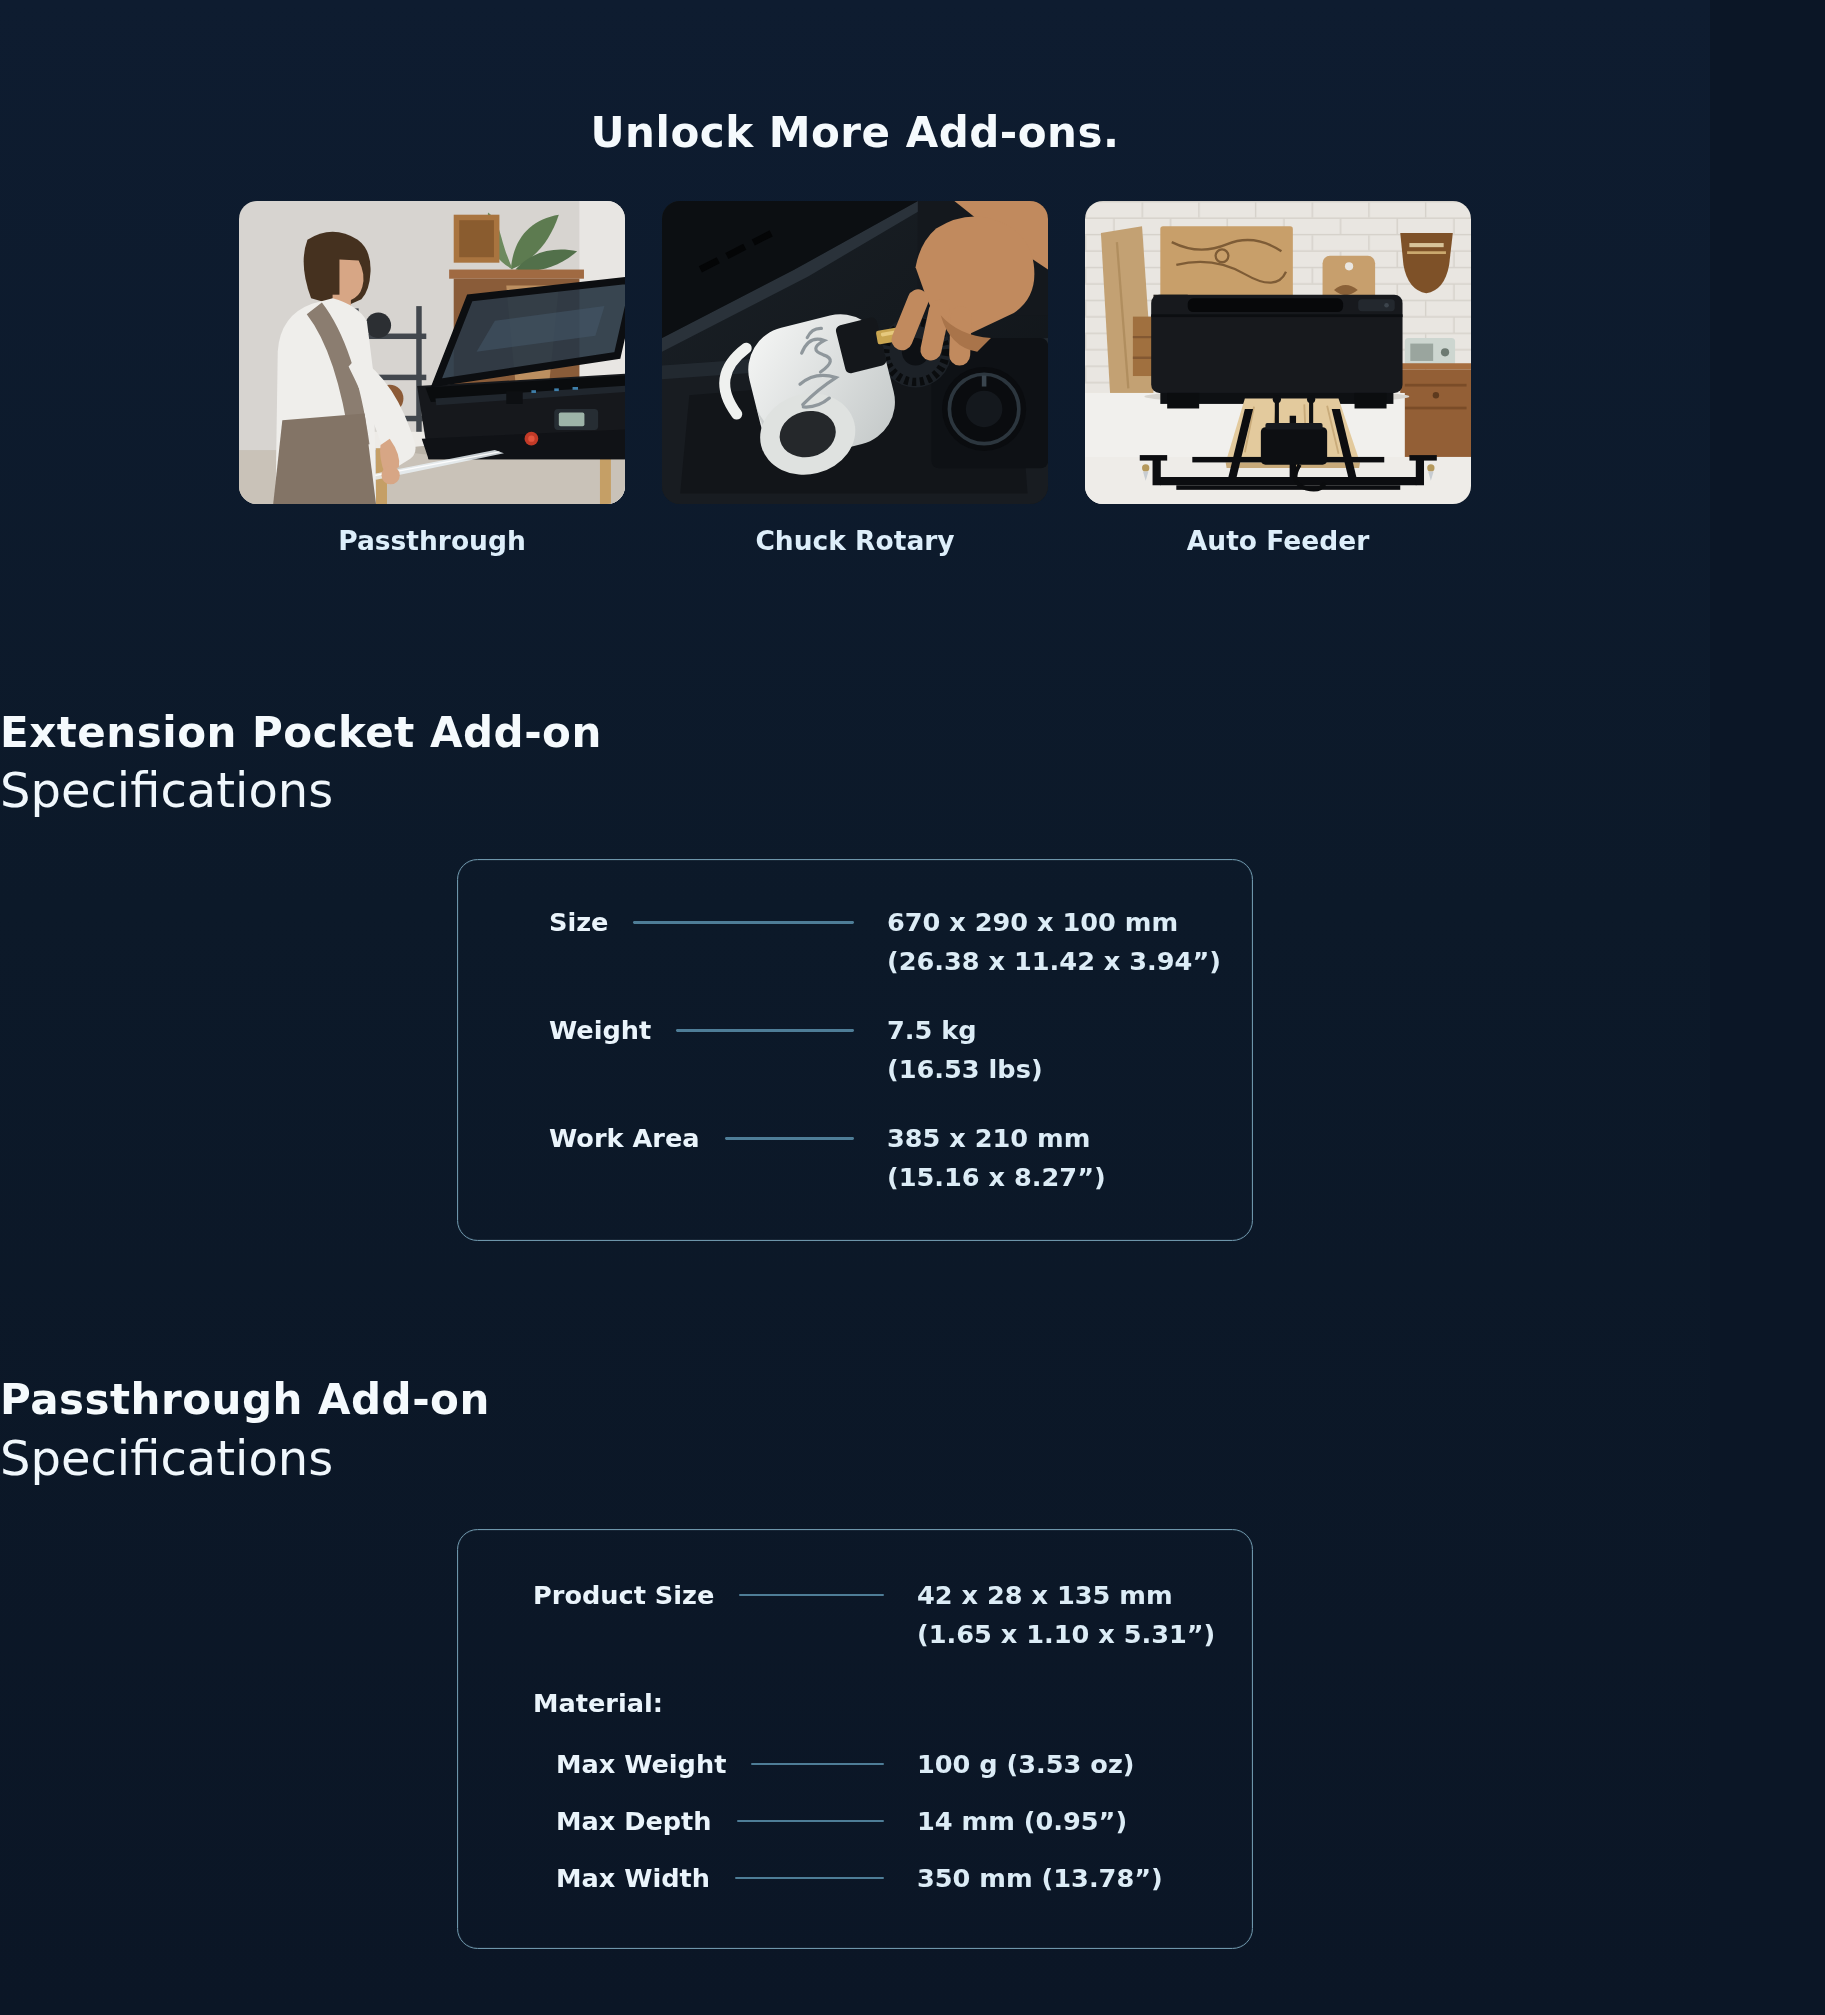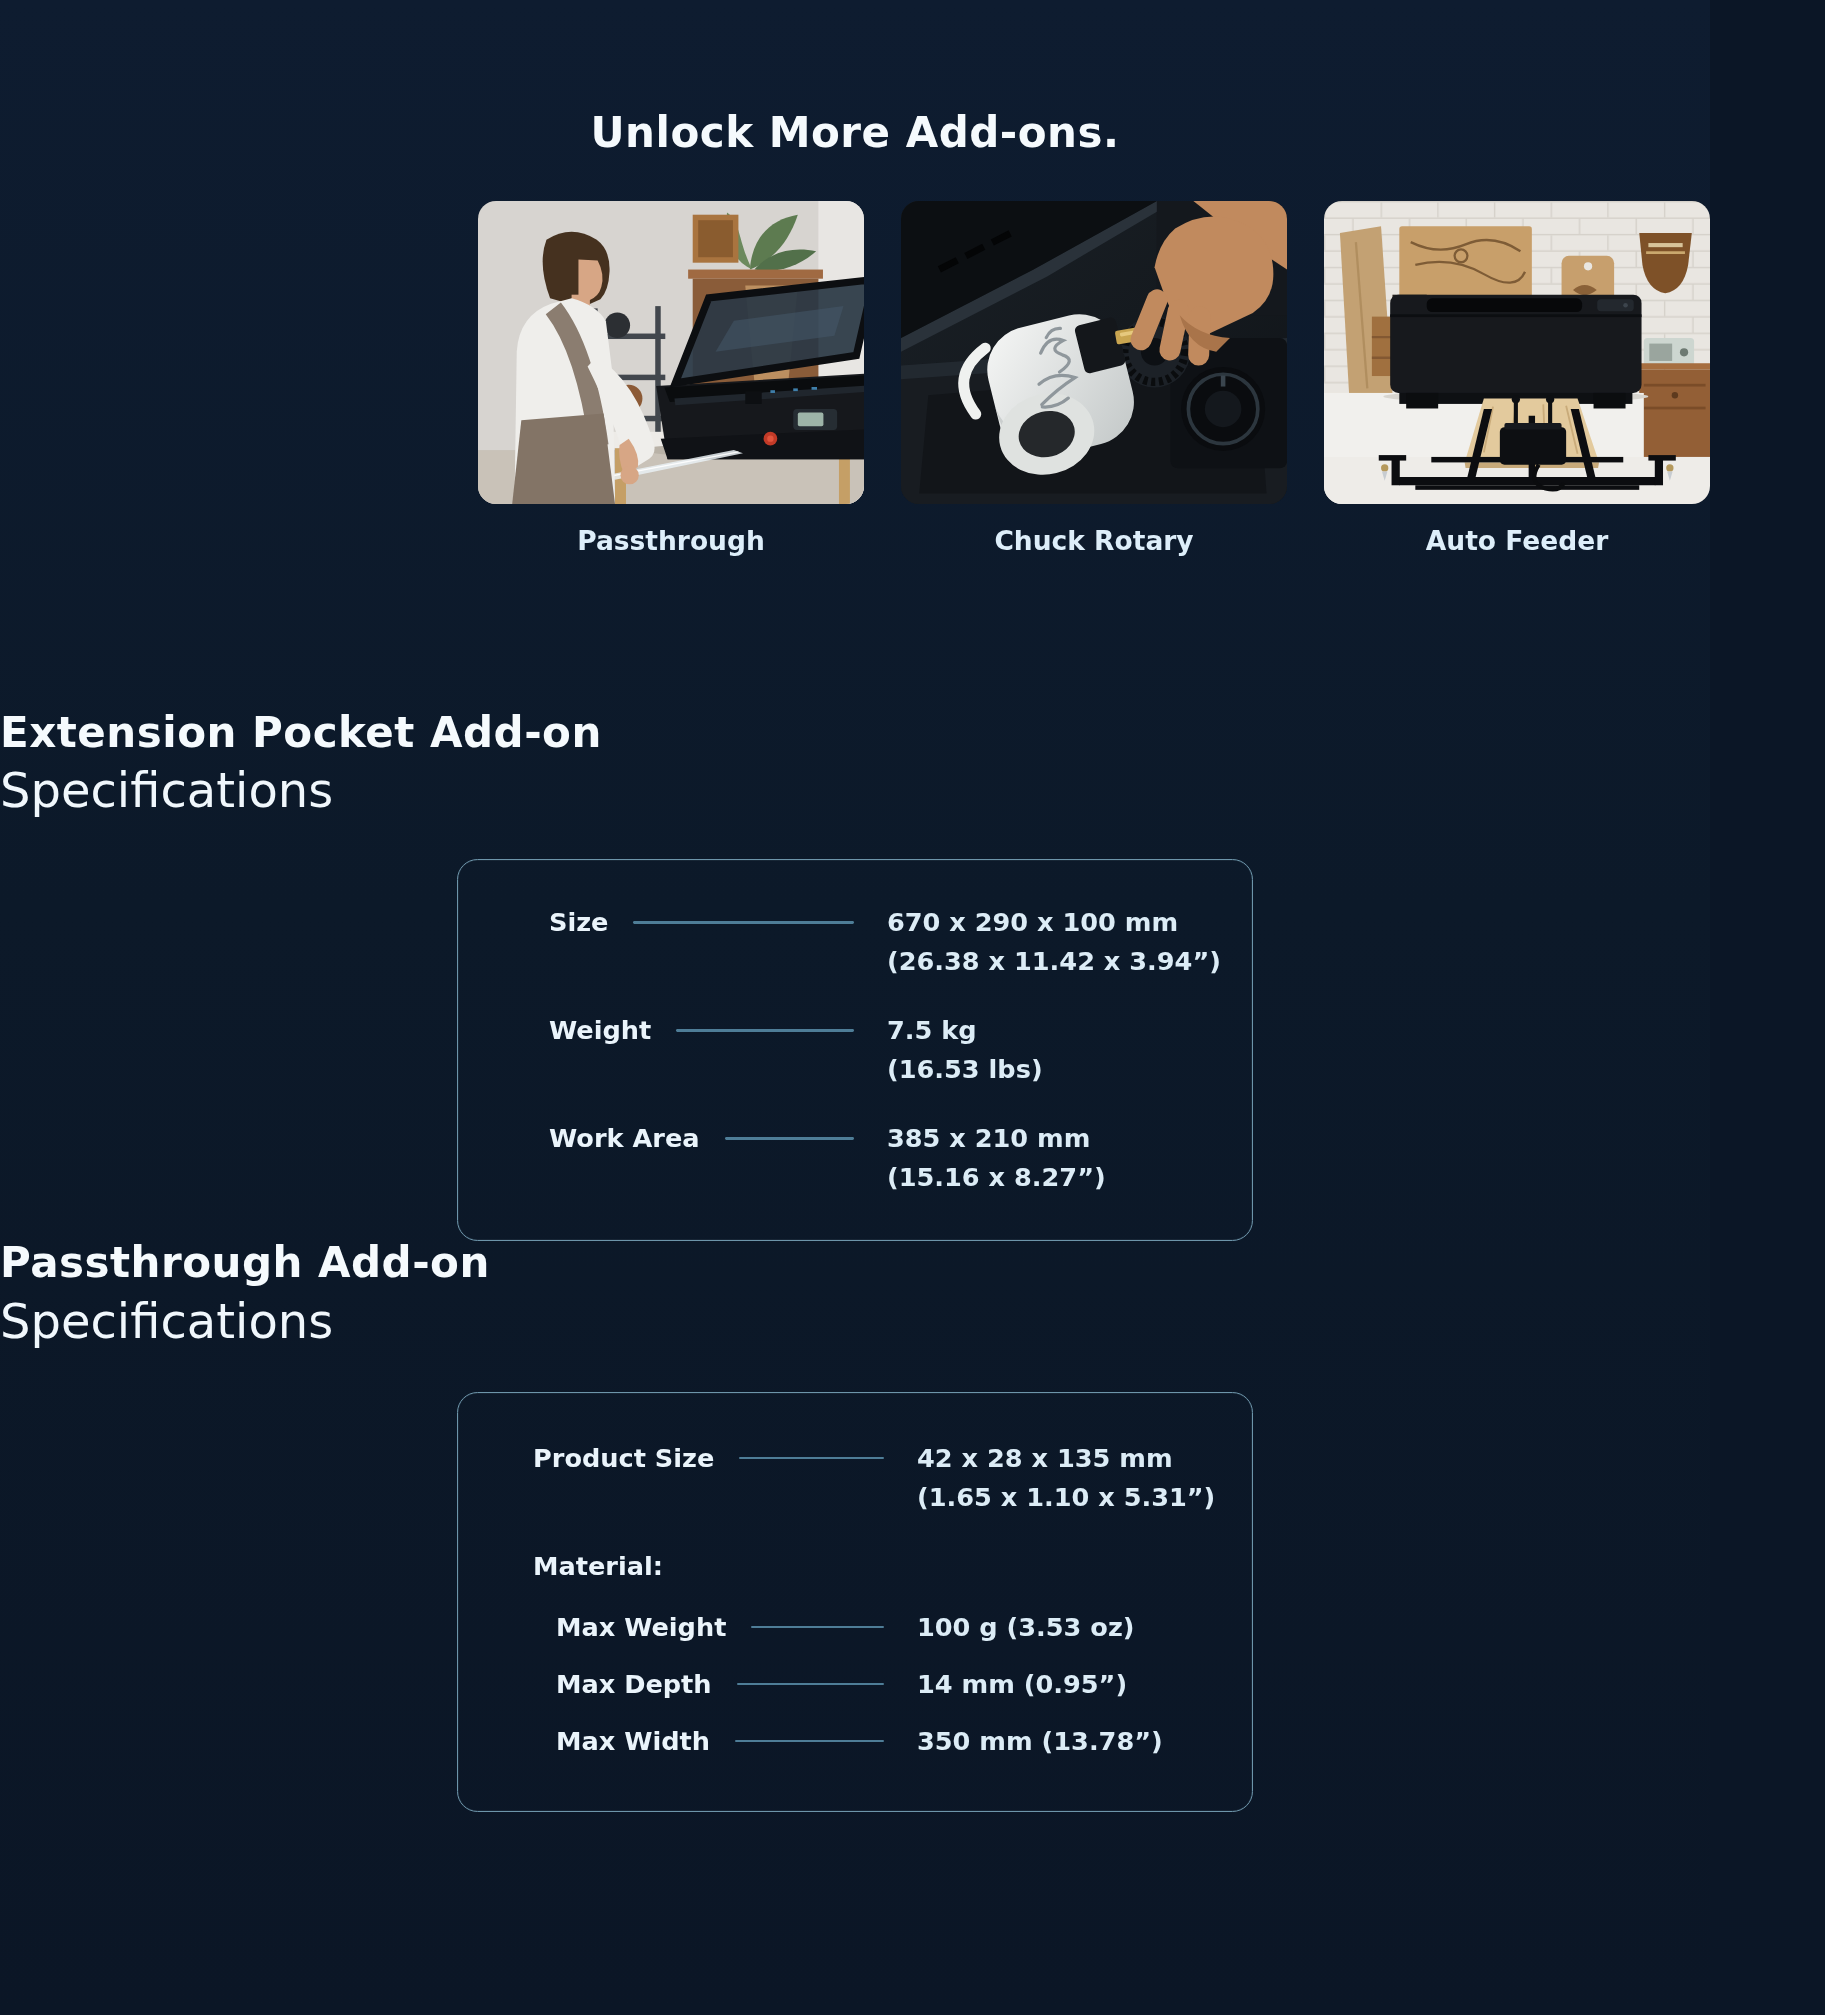--- a/index.html
+++ b/index.html
@@ -7,33 +7,33 @@
   .page {
     position:relative; width:1710px; height:2015px; overflow:hidden;
     font-family:"DejaVu Sans","Liberation Sans",sans-serif;
     background:linear-gradient(180deg,#0e1c30 0%,#0c1929 45%,#0b1626 100%);
     color:#eaf4fb;
   }
   .page-title {
     padding-top:110px; text-align:center;
     font-size:42px; line-height:46px; font-weight:700; color:#f5fafd; letter-spacing:0.5px;
   }
-  .cards { margin-top:45px; display:flex; justify-content:flex-end; gap:37px; }
+  .cards { margin-top:45px; display:flex; justify-content:center; gap:37px; }
   .card { width:386px; }
   .card-photo {
     width:386px; height:303px; border-radius:18px; overflow:hidden;
     position:relative; background:#1a222c;
   }
   .card-photo svg { display:block; width:100%; height:100%; }
   .card-caption {
     margin-top:21px; text-align:center;
     font-size:26.5px; line-height:32px; font-weight:700; color:#ddeefa;
   }
   .spec-section-1 { margin-top:154px; }
-  .spec-section-2 { }
+  .spec-section-2 { margin-top:137px; }
   .section-heading {
     font-size:42px; line-height:44px; font-weight:700;
     color:#f5fafd; letter-spacing:0.5px;
   }
   .section-subheading {
     margin-top:16.4px; text-align:left; font-size:48px; line-height:39px;
     font-weight:400; color:#f0f7fc;
   }
   .spec-box {
     width:796px; margin:49px auto 0;

